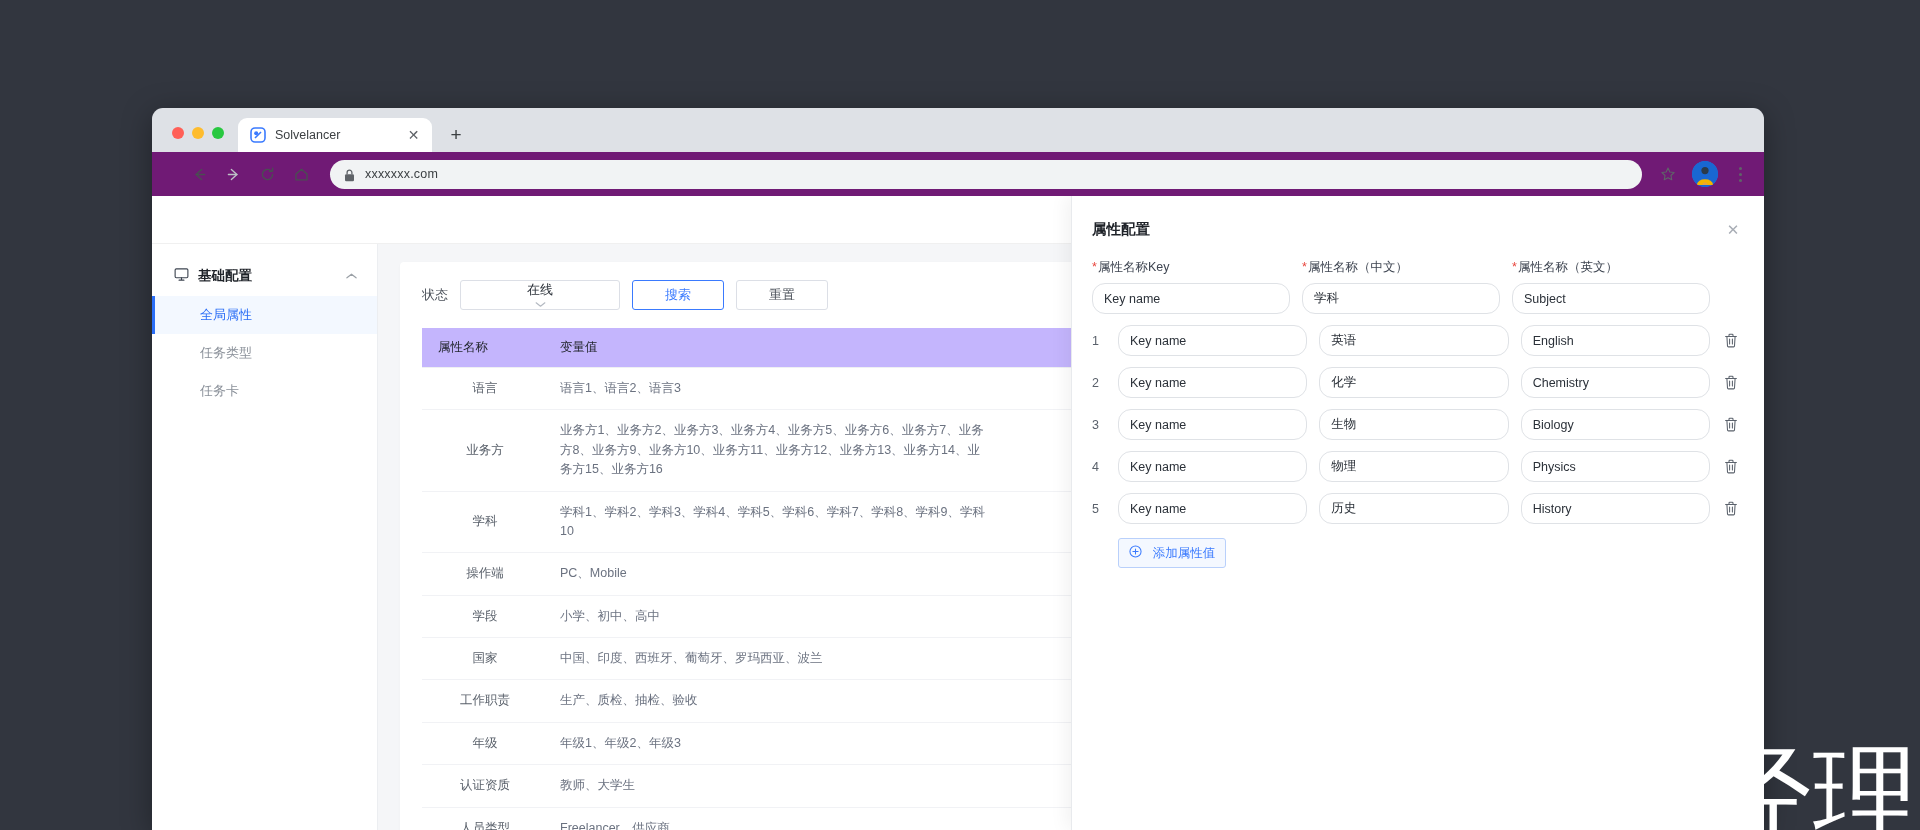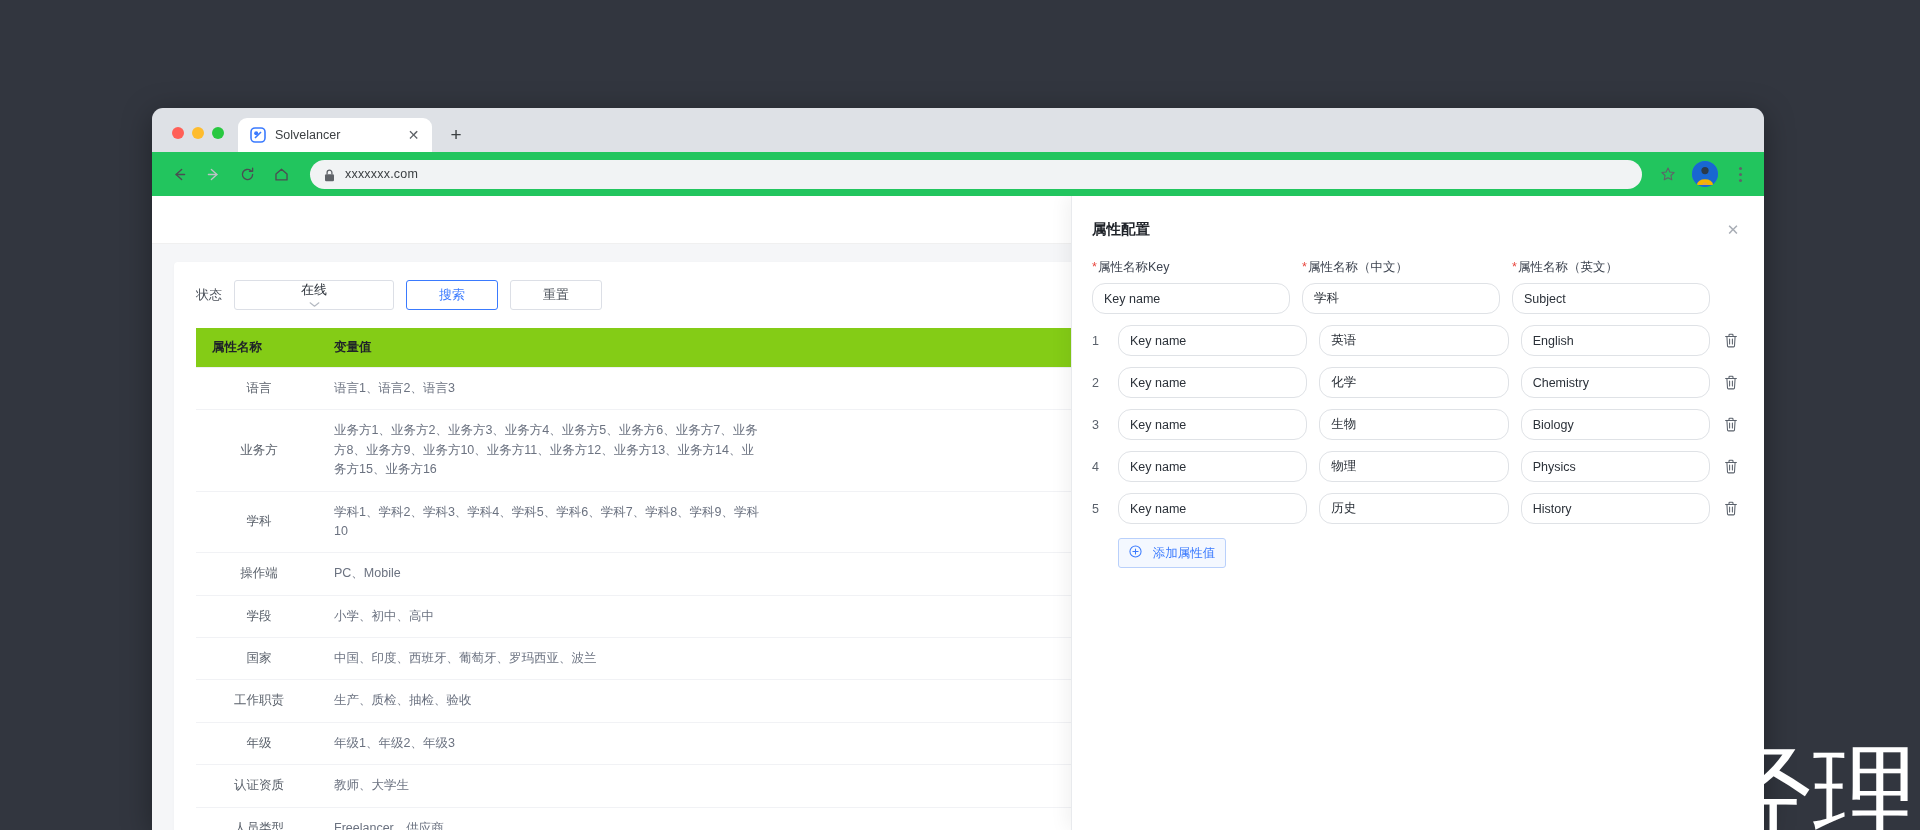--- a/index.html
+++ b/index.html
@@ -51,22 +51,22 @@
     color: #5f6368; font-size: 14px; line-height: 1; border-radius: 50%;
   }
   .newtab {
     width: 28px; height: 28px; margin: 0 0 4px 10px;
     display: flex; align-items: center; justify-content: center;
     color: #3c4043; font-size: 19px; line-height: 1; border-radius: 50%;
   }
 
   
   .toolbar {
-    height: 44px; background: #22c55e;
-    display: flex; align-items: center; padding: 0 12px 0 12px; gap: 4px;
+    height: 44px; background: #701a75;
+    display: flex; align-items: center; padding: 0 12px 0 32px; gap: 4px;
   }
   .navbtn {
     width: 30px; height: 30px; display: flex; align-items: center; justify-content: center;
     border-radius: 50%; color: #4a4e52;
   }
   .navbtn.disabled { color: #bdc1c6; }
   .omnibox {
     flex: 1; height: 29px; margin-left: 10px; margin-right: 8px;
     background: #f1f3f4; border-radius: 15px;
     display: flex; align-items: center; padding: 0 14px; gap: 10px;
@@ -127,22 +127,22 @@
   .select .caret { color: #b4b9c1; font-size: 10px; }
   .btn {
     height: 30px; padding: 0 32px; border-radius: 3px; font-size: 13px;
     display: flex; align-items: center; justify-content: center; cursor: pointer;
     border: 1px solid #dcdfe6; background: #fff; color: #4a5059;
   }
   .btn.primary-outline { border-color: #3a7afe; color: #3a7afe; }
 
   table.attr { width: 100%; border-collapse: collapse; table-layout: fixed; }
   table.attr th {
-    background: #84cc16; text-align: left; font-size: 12.5px; color: #1f2329;
-    font-weight: 700; padding: 11px 14px; border-bottom: 1px solid #eef0f3;
+    background: #c4b5fd; text-align: left; font-size: 12.5px; color: #1f2329;
+    font-weight: 400; padding: 11px 14px; border-bottom: 1px solid #eef0f3;
   }
   table.attr th:first-child, table.attr td:first-child { width: 124px; padding-left: 16px; }
   table.attr td {
     font-size: 12.5px; color: #6b7280; padding: 11px 14px;
     border-bottom: 1px solid #f1f2f5; line-height: 1.55; vertical-align: middle;
   }
   table.attr td.name { color: #5a616b; text-align: center; }
   td .wrap { max-width: 430px; }
 
   
@@ -275,20 +275,39 @@
           <i></i>
           <i></i>
       </div>
     </div>
 
     <div class="page">
       <div class="app-topbar"></div>
 
       <div class="app-body">
 
+        <div class="sidebar">
+          <div class="side-group">
+            <span>
+              <svg width="15" height="15" viewBox="0 0 16 16">
+                <rect x="1.2" y="2" width="13.6" height="9.4" rx="1.3" fill="none" stroke="#3d4450" stroke-width="1.2"></rect>
+                <path d="M5.4 14 H10.6 M8 11.4 V14" stroke="#3d4450" stroke-width="1.2" stroke-linecap="round"></path>
+              </svg>
+            </span>
+            <span class="grow">基础配置</span>
+            <span class="chev">
+              <svg width="11" height="8" viewBox="0 0 12 8">
+                  <path d="M1 6 L6 2 l5 4" fill="none" stroke="currentColor" stroke-width="1.3" stroke-linecap="round" stroke-linejoin="round"></path>
+                </svg>
+            </span>
+          </div>
+          <div class="side-item active">全局属性</div>
+          <div class="side-item">任务类型</div>
+          <div class="side-item">任务卡</div>
+        </div>
 
         <div class="main">
           <div class="card">
 
             <div class="filters">
               <span class="filter-label">状态</span>
               <div class="select">
                 <span class="grow">在线</span>
                 <span class="caret">
                   <svg width="11" height="7" viewBox="0 0 12 8">

